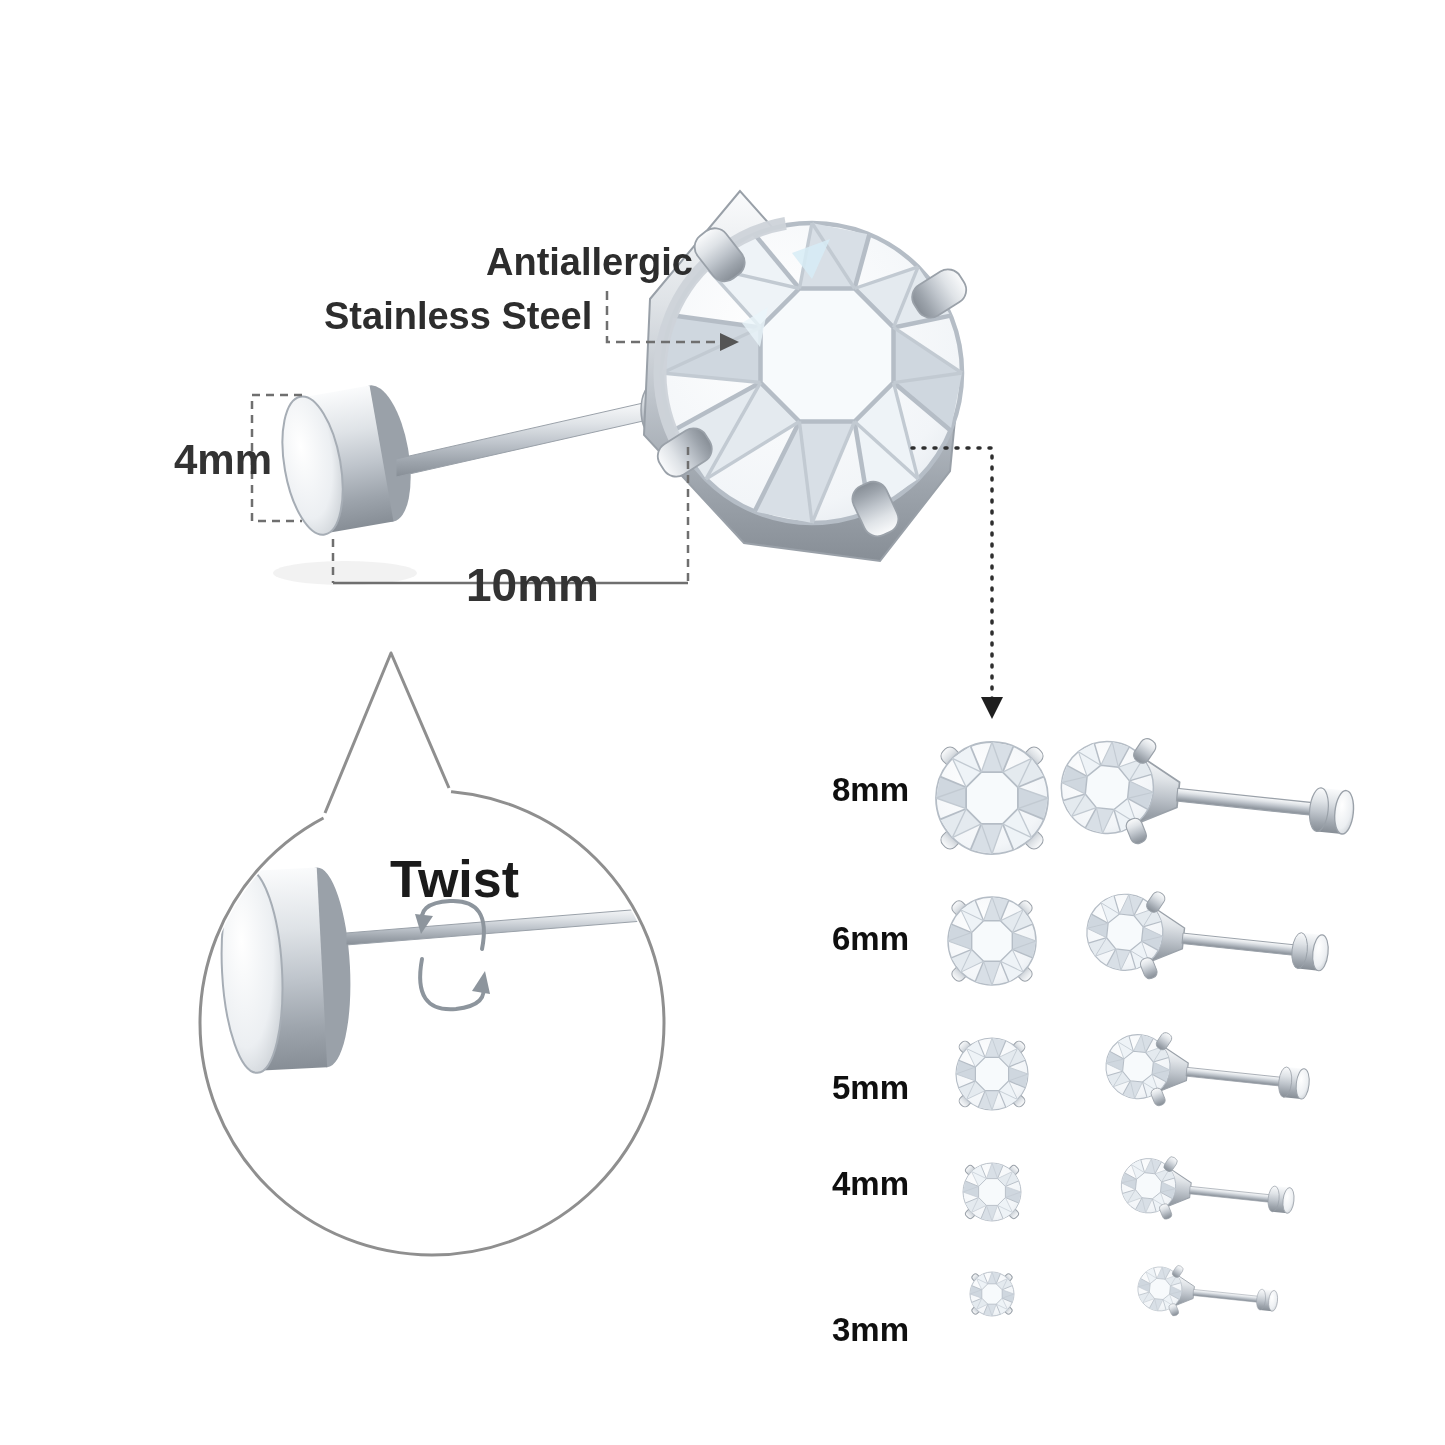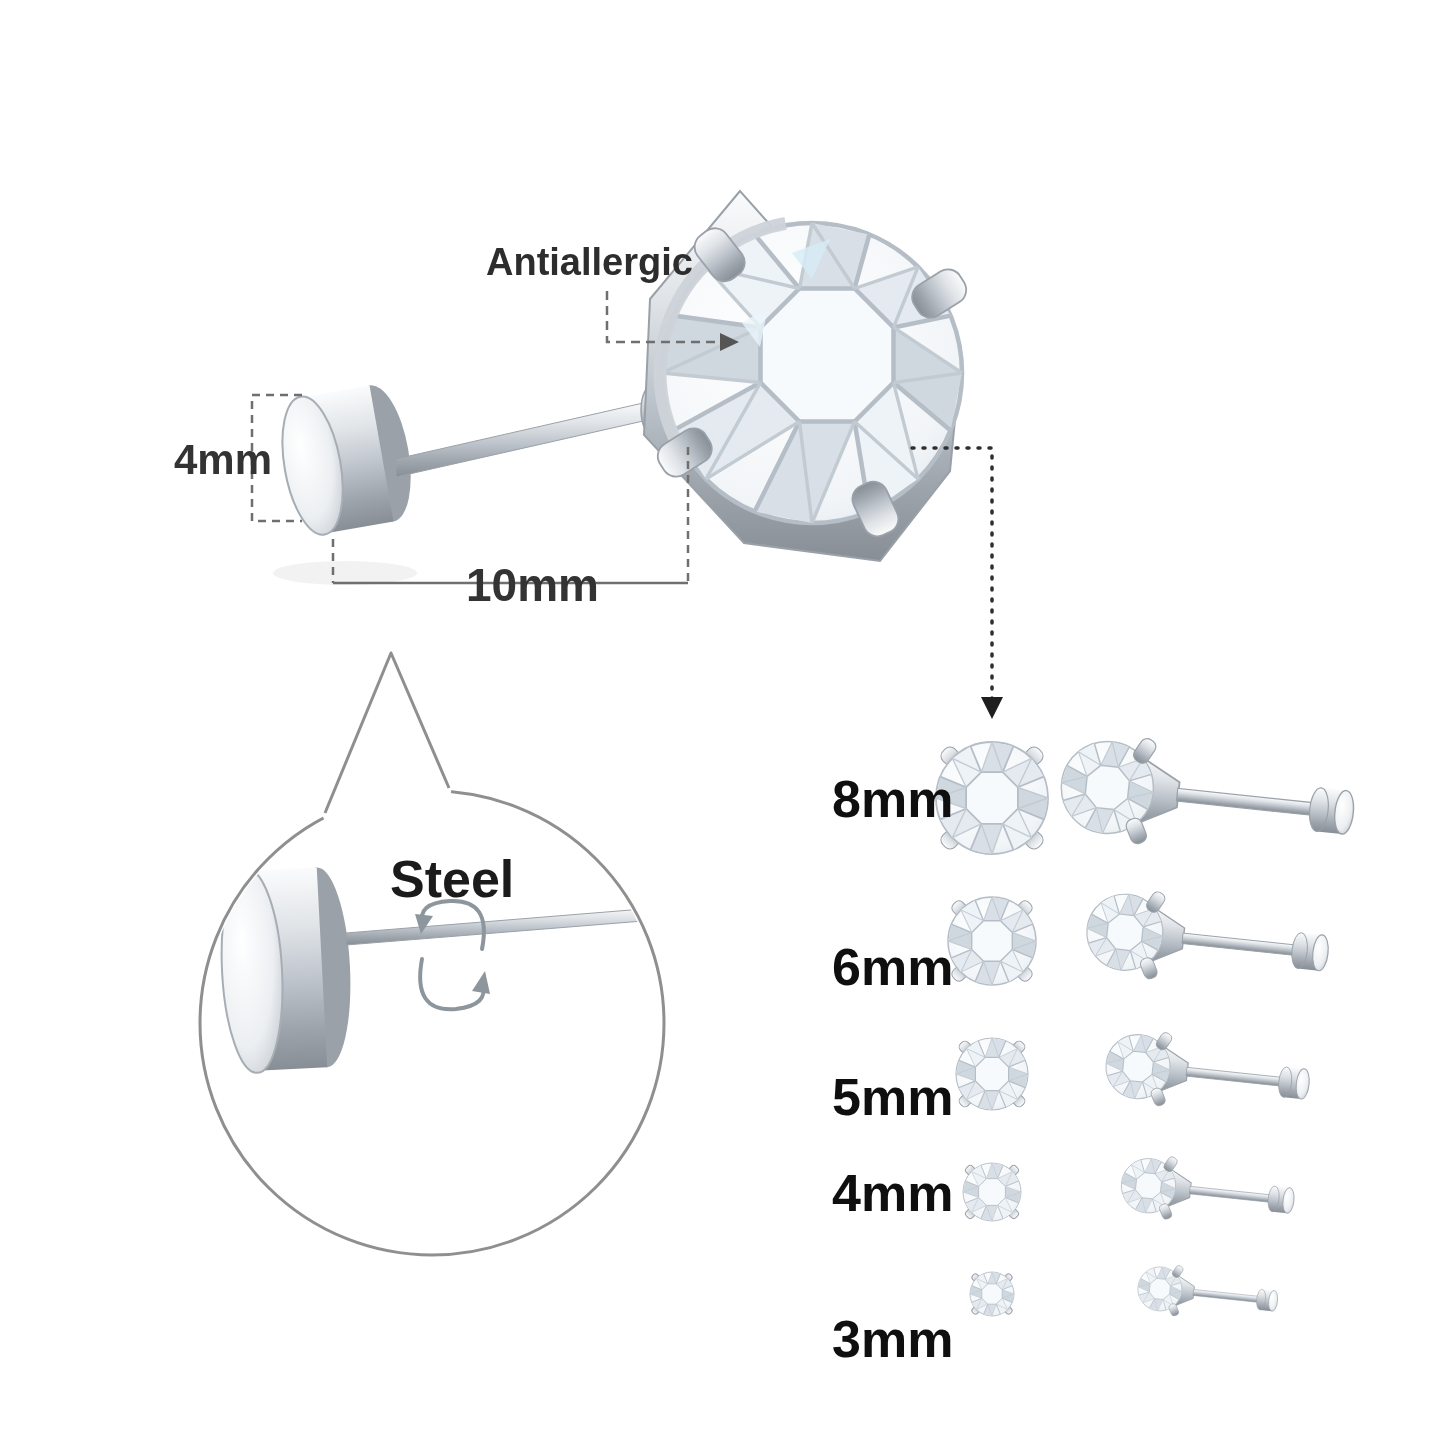--- a/index.html
+++ b/index.html
@@ -5,23 +5,23 @@
   html,body{margin:0;padding:0;background:#ffffff;}
   body{width:1445px;height:1445px;overflow:hidden;font-family:"Liberation Sans",sans-serif;}
   .canvas{position:relative;width:1445px;height:1445px;background:#ffffff;margin-top:11px;}
   .art{position:absolute;left:0;top:0;width:1445px;height:1445px;}
   .lbl{position:absolute;white-space:nowrap;color:#2d2d2d;line-height:1;}
   .lbl-antiallergic{left:486px;top:232px;font-size:38px;font-weight:600;}
   .lbl-stainless{left:324px;top:286px;font-size:38px;font-weight:700;}
   .lbl-dim4{left:174px;top:428px;font-size:42px;font-weight:700;color:#333;}
   .lbl-dim10{left:466px;top:551px;font-size:46px;font-weight:700;color:#333;}
   .lbl-twist{left:390px;top:842px;font-size:52px;font-weight:700;color:#1b1b1b;}
-  .size-lbl{left:832px;font-size:52px;font-weight:700;color:#0f0f0f;}
+  .size-lbl{left:832px;font-size:33px;font-weight:700;color:#0f0f0f;}
   .size-lbl-0{top:762px;}
-  .size-lbl-1{top:930px;}
+  .size-lbl-1{top:911px;}
   .size-lbl-2{top:1060px;}
   .size-lbl-3{top:1156px;}
   .size-lbl-4{top:1302px;}
 </style>
 </head>
 <body>
 
 <div class="canvas">
 
   <svg id="art" class="art" viewBox="0 0 1445 1445">
@@ -578,22 +578,23 @@
               <line x1="-69.52240934977426" y1="7.653668647301791" x2="-48" y2="0" stroke="#c2cad2" stroke-width="0.96"></line>
             </g>
             <rect x="-66" y="-46" width="14" height="22" rx="6" fill="url(#mv)" stroke="#9aa1a9" stroke-width="1" transform="rotate(28 -59 -35)"></rect>
             <rect x="-66" y="24" width="14" height="22" rx="6" fill="url(#mv)" stroke="#9aa1a9" stroke-width="1" transform="rotate(-28 -59 35)"></rect>
           </g>
         </g>
       </g>
   </svg>
 
   <div class="lbl lbl-antiallergic">Antiallergic</div>
+  <div class="lbl lbl-stainless">Stainless Steel</div>
   <div class="lbl lbl-dim4">4mm</div>
   <div class="lbl lbl-dim10">10mm</div>
-  <div class="lbl lbl-twist">Steel</div>
+  <div class="lbl lbl-twist">Twist</div>
 
   <div class="lbl size-lbl size-lbl-0">8mm</div>
   <div class="lbl size-lbl size-lbl-1">6mm</div>
   <div class="lbl size-lbl size-lbl-2">5mm</div>
   <div class="lbl size-lbl size-lbl-3">4mm</div>
   <div class="lbl size-lbl size-lbl-4">3mm</div>
 </div>
 
 </body></html>

